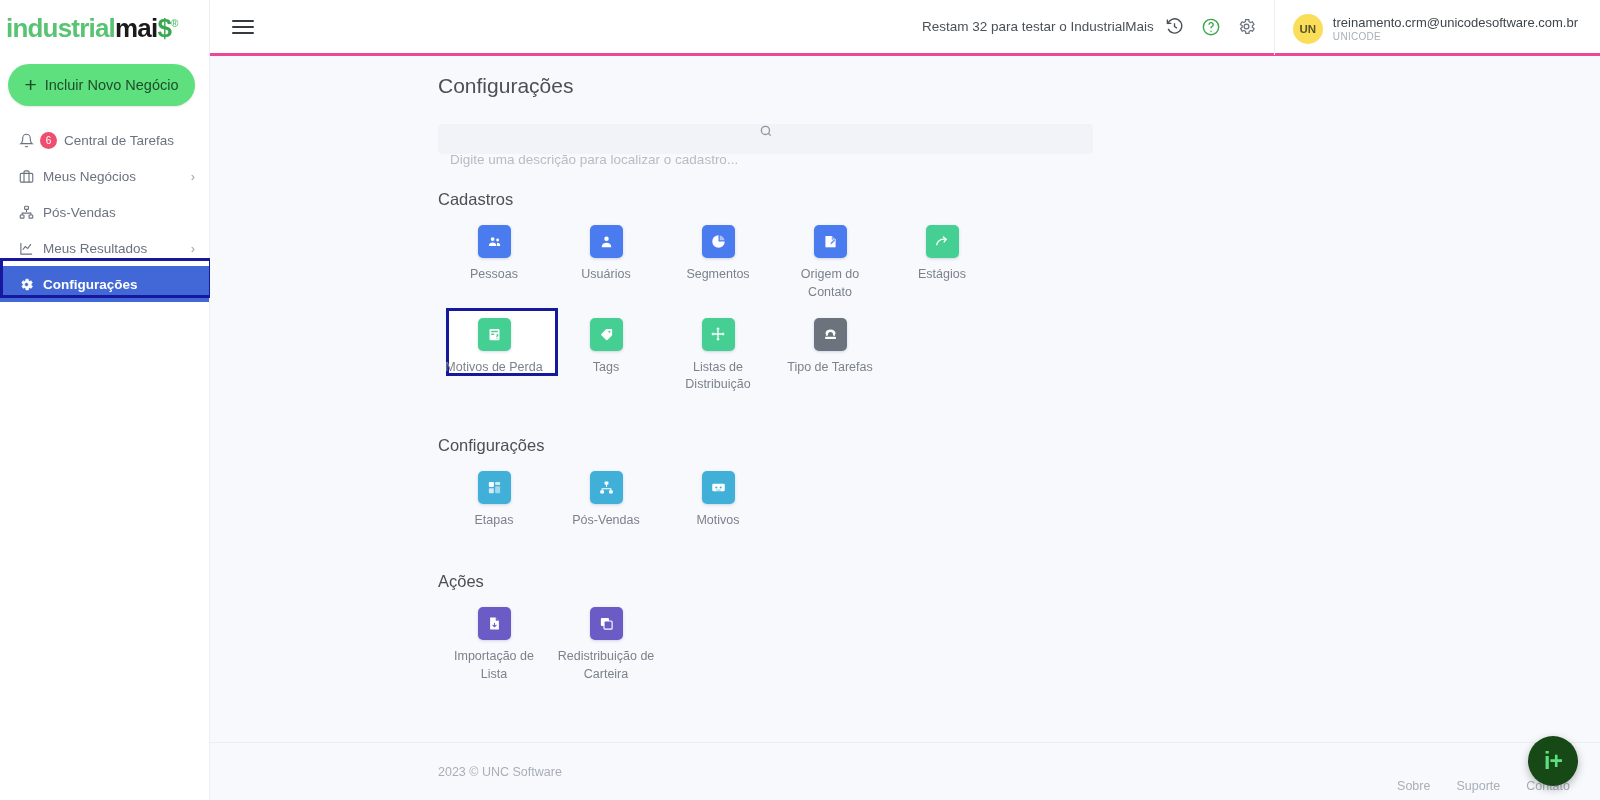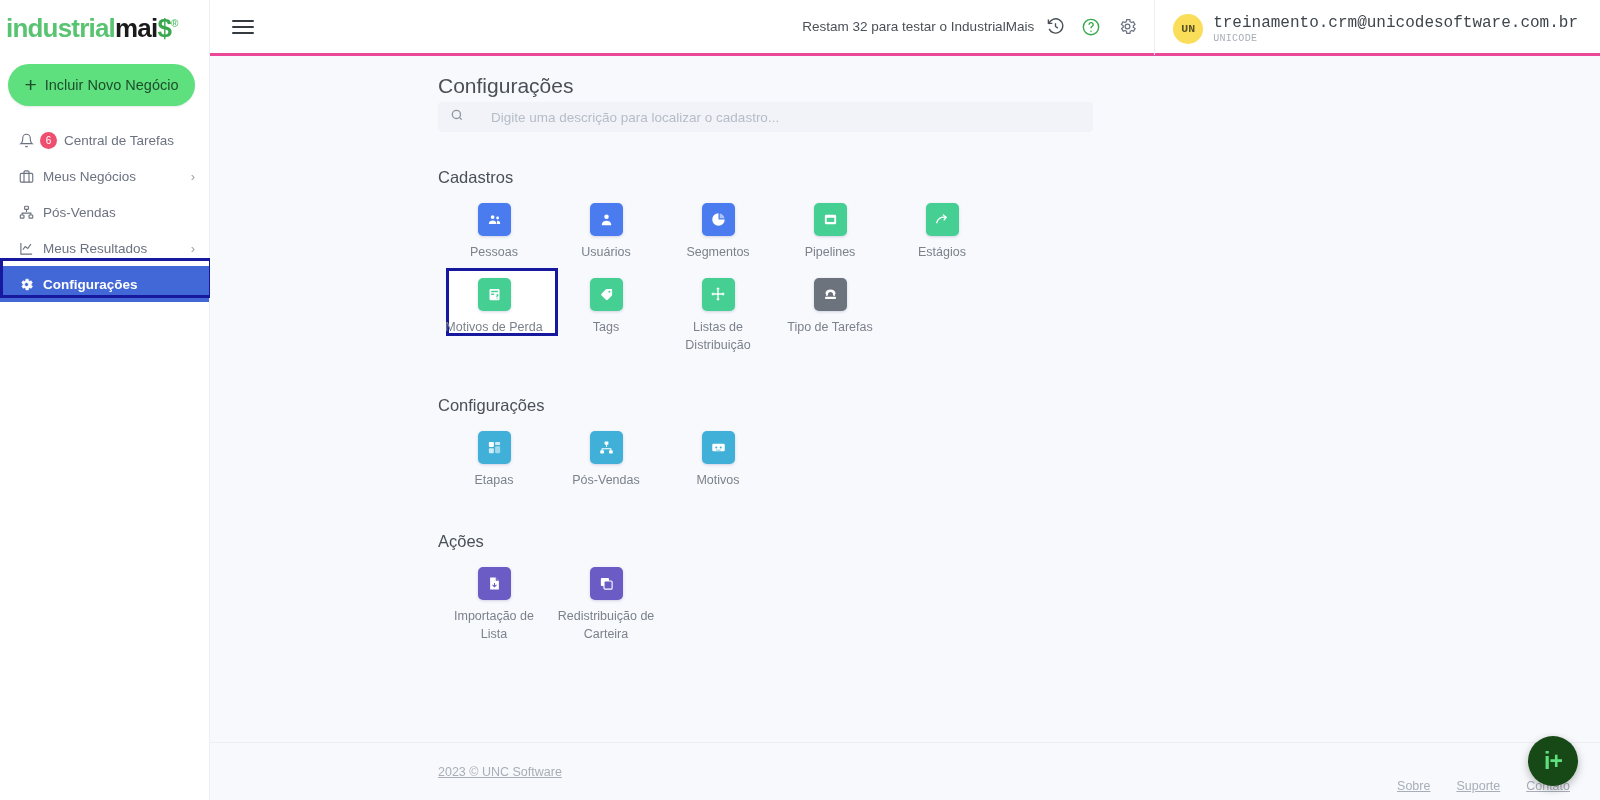--- a/index.html
+++ b/index.html
@@ -101,44 +101,44 @@
   .trial-text { font-size: 13.5px; color: #4a5057; white-space: nowrap; }
   .top-icon {
     width: 30px; height: 30px; margin-left: 6px;
     display: flex; align-items: center; justify-content: center; cursor: pointer;
   }
   .user-block {
     display: flex; align-items: center; gap: 10px;
     height: 56px; padding: 4px 22px 0 18px; margin-left: 12px;
     border-left: 1px solid #eceef3;
     cursor: pointer;
-    font-family: Liberation Mono, monospace;
   }
   .avatar {
     width: 30px; height: 30px; border-radius: 50%;
     background: #fade5a; color: #5a5326;
     font-size: 11.5px; font-weight: bold;
     display: flex; align-items: center; justify-content: center;
   }
-  .user-email { font-size: 16px; color: #3f454c; line-height: 1.25; }
+  .user-email { font-size: 13px; color: #3f454c; line-height: 1.25; }
   .user-org { font-size: 10px; color: #a8aeb8; letter-spacing: .3px; }
 
   #content {
     flex: 1 1 auto; overflow: hidden;
     padding: 18px 0 0 0; position: relative;
   }
   .page-title {
     font-size: 21px; color: #4a5057; font-weight: normal;
     padding-left: 228px;
   }
   .search-box {
-    margin: 4px 0 0 228px; width: 655px; height: 30px;
+    margin: 26px 0 0 228px; width: 655px; height: 30px;
     background: #f1f3f9; border-radius: 4px;
-    display: flex; align-items: center; gap: 27px; padding: 0 12px;
+    display: flex; align-items: center; gap: 10px; padding: 0 12px;
     cursor: text;
+    flex-direction: column;
   }
   .search-box input {
     border: 0; outline: 0; background: transparent;
     font-size: 13.5px; color: #6b7280; width: 100%;
     font-family: "Liberation Sans", sans-serif;
   }
   .search-box input::placeholder { color: #b6bcc6; }
 
   .section { margin-left: 228px; margin-top: 36px; }
   .section-title {
@@ -171,21 +171,21 @@
   .tile.boxed { z-index: 1; }
   .tile.boxed .sq, .tile.boxed .cap { position: relative; z-index: 2; }
 
   
   #footer {
     height: 58px; flex: 0 0 58px;
     background: #f8f9fc;
     border-top: 1px solid #eceef3;
     display: flex; align-items: center;
     padding: 0 30px 0 228px;
-    font-size: 12.5px; color: #a8aeb8; text-decoration: underline;
+    font-size: 12.5px; color: #a8aeb8;
   }
   .footer-links { margin-left: auto; display: flex; gap: 26px; }
   .footer-links span { cursor: pointer; margin-top: 29px; }
   .fab {
     position: absolute; right: 22px; bottom: 14px;
     width: 50px; height: 50px; border-radius: 50%;
     background: #164916;
     display: flex; align-items: center; justify-content: center;
     color: #5fe07e; font-size: 23px; font-weight: bold;
     cursor: pointer; box-shadow: 0 3px 8px rgba(0,0,0,.28);
@@ -347,27 +347,28 @@
               <div class="tile">
                 <div class="sq" style="background: rgb(74, 124, 240);">
                   <svg width="15" height="15" viewBox="0 0 24 24" fill="#fff">
                     <path d="M12 2a10 10 0 1 0 10 10H12z"></path>
                     <path d="M14 2.3V10h7.7A10 10 0 0 0 14 2.3z" opacity=".55"></path>
                   </svg>
                 </div>
                 <div class="cap">Segmentos</div>
               </div>
               <div class="tile">
-                <div class="sq" style="background: rgb(69, 207, 147);">
-                  <svg width="15" height="15" viewBox="0 0 24 24" fill="#fff">
-                    <rect x="3" y="4.5" width="18" height="15" rx="2"></rect>
-                    <rect x="6" y="9" width="12" height="7" rx="1" fill="#45cf93"></rect>
-                  </svg>
-                </div>
-                <div class="cap">Pipelines</div>
+                <div class="sq" style="background: rgb(74, 124, 240);">
+                  <svg width="15" height="15" viewBox="0 0 24 24" fill="#fff">
+                    <path d="M4 3h11l5 5v13H4z" opacity=".35"></path>
+                    <path d="M4 3h10v6h6v12H4z"></path>
+                    <path d="M18.4 7.6l2 2-6.6 6.6-2.6.6.6-2.6z" fill="#4a7cf0" stroke="#fff" stroke-width="1.2"></path>
+                  </svg>
+                </div>
+                <div class="cap">Origem do Contato</div>
               </div>
               <div class="tile">
                 <div class="sq" style="background: rgb(69, 207, 147);">
                   <svg width="16" height="16" viewBox="0 0 24 24" fill="none" stroke="#fff" stroke-width="2" stroke-linecap="round">
                     <path d="M4 16c2-6 7-9 14-8"></path>
                     <path d="M14 4.6l4.2 3.3-3 4"></path>
                   </svg>
                 </div>
                 <div class="cap">Estágios</div>
               </div>

